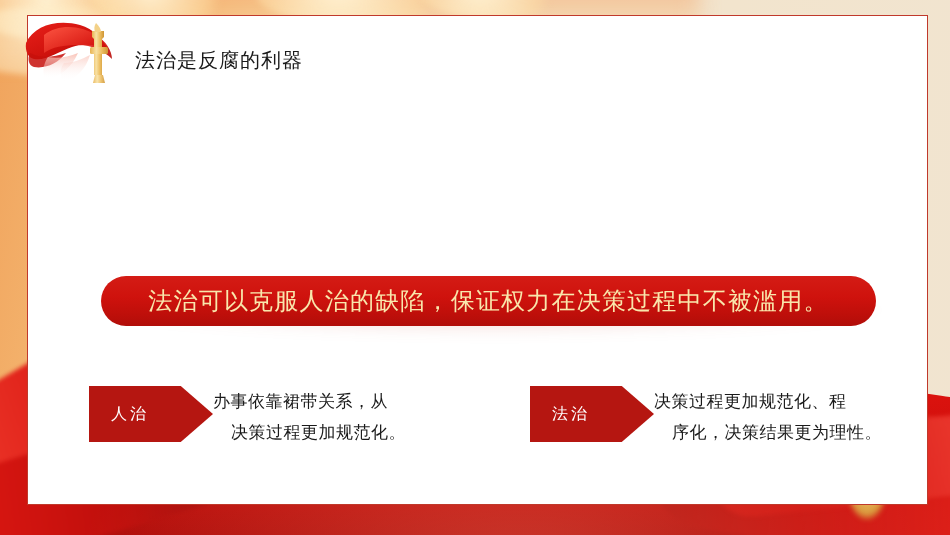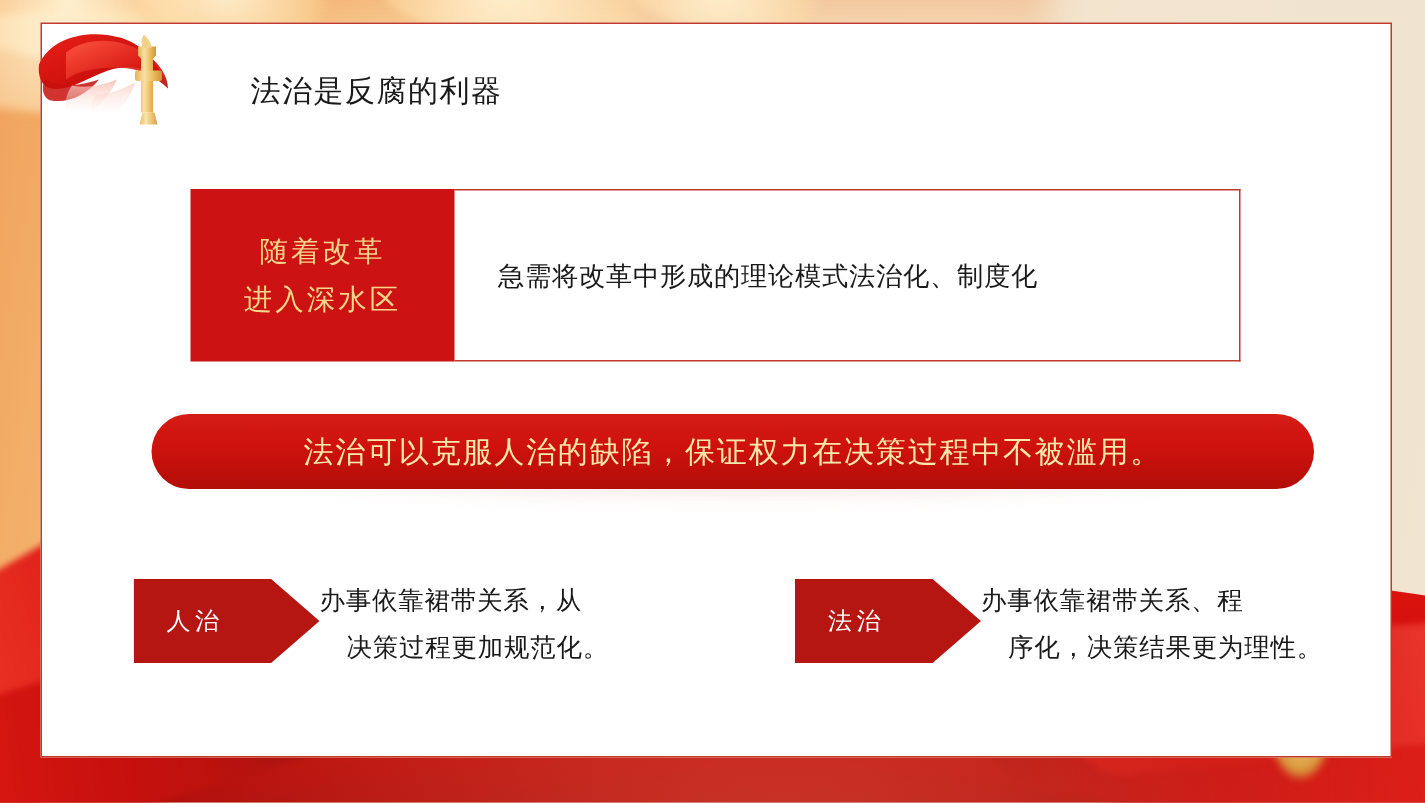--- a/index.html
+++ b/index.html
@@ -96,21 +96,20 @@
   .header { position:relative; height:72px; }
   .flag-emblem {
     position:absolute; left:-4px; top:-3px; width:112px; height:78px;
     pointer-events:none;
   }
   .page-title {
     position:absolute; left:107px; top:31px;
     font-size:20px; color:#1a1a1a; letter-spacing:1px;
     font-family:"DejaVu Sans","Liberation Sans",sans-serif;
     font-weight:500;
-    margin-left:32px;
   }
 
   
   .row1 {
     position:absolute; left:99px; top:110px;
     width:700px; height:115px;
     display:flex;
   }
   .row1-label {
     width:176px; flex:none;
@@ -140,21 +139,21 @@
     position:absolute; left:6px; top:8px; width:775px; height:52px;
     border-radius:26px;
     background:radial-gradient(ellipse at 50% 50%, rgba(200,60,40,.22), rgba(200,60,40,0) 72%);
     filter:blur(6px);
   }
   .pill {
     position:absolute; left:0; top:0; width:775px; height:50px;
     border-radius:25px;
     background:linear-gradient(180deg,#d41c15 0%, #cf120d 42%, #bf0f0a 75%, #b10d09 100%);
     display:flex; align-items:center; justify-content:center;
-    color:#f9e7ac; font-size:20px; letter-spacing:1.2px;
+    color:#f9e7ac; font-size:24px; letter-spacing:1.2px;
     font-family:"DejaVu Sans","Liberation Sans",sans-serif;
   }
 
   
   .cmp { position:absolute; top:370px; display:flex; align-items:flex-start; }
   .cmp-left  { left:61px;  }
   .cmp-right { left:502px; }
 
   .arrow-tag {
     position:relative; flex:none;
@@ -233,42 +232,35 @@
       <path d="M40 50 C50 50, 58 46, 66 42 C62 56, 52 66, 42 68 C36 69, 35 56, 40 50 Z" fill="url(#wisp)" opacity=".7"></path>
 
       <path d="M68 18 L80 18 L80 24 L78 26 L78 62 L70 62 L70 26 L68 24 Z" fill="url(#gold)"></path>
       <rect x="66" y="34" width="18" height="7" rx="1.5" fill="url(#gold)"></rect>
       <path d="M72 10 C75 13, 77 16, 77 19 L71 19 C70 16, 70 13, 72 10 Z" fill="#f3d188"></path>
       <path d="M71 62 L79 62 L81 70 L69 70 Z" fill="url(#gold)" opacity=".9"></path>
     </svg>
     <div class="page-title">法治是反腐的利器</div>
   </div>
 
-  <div class="row1">
-    <div class="row1-label">
-      <span>随着改革</span>
-      <span>进入深水区</span>
-    </div>
-    <div class="row1-body">急需将改革中形成的理论模式法治化、制度化</div>
-  </div>
 
   <div class="pill-wrap">
     <div class="pill-shadow"></div>
     <div class="pill">法治可以克服人治的缺陷，保证权力在决策过程中不被滥用。</div>
   </div>
 
   <div class="cmp cmp-left">
     <div class="arrow-tag">人治</div>
     <div class="cmp-text">
       <span>办事依靠裙带关系，从</span>
       <span class="ln2">决策过程更加规范化。</span>
     </div>
   </div>
 
   <div class="cmp cmp-right">
     <div class="arrow-tag">法治</div>
     <div class="cmp-text">
-      <span>办事依靠裙带关系、程</span>
+      <span>决策过程更加规范化、程</span>
       <span class="ln2">序化，决策结果更为理性。</span>
     </div>
   </div>
 
 </div>
 
 </body></html>

